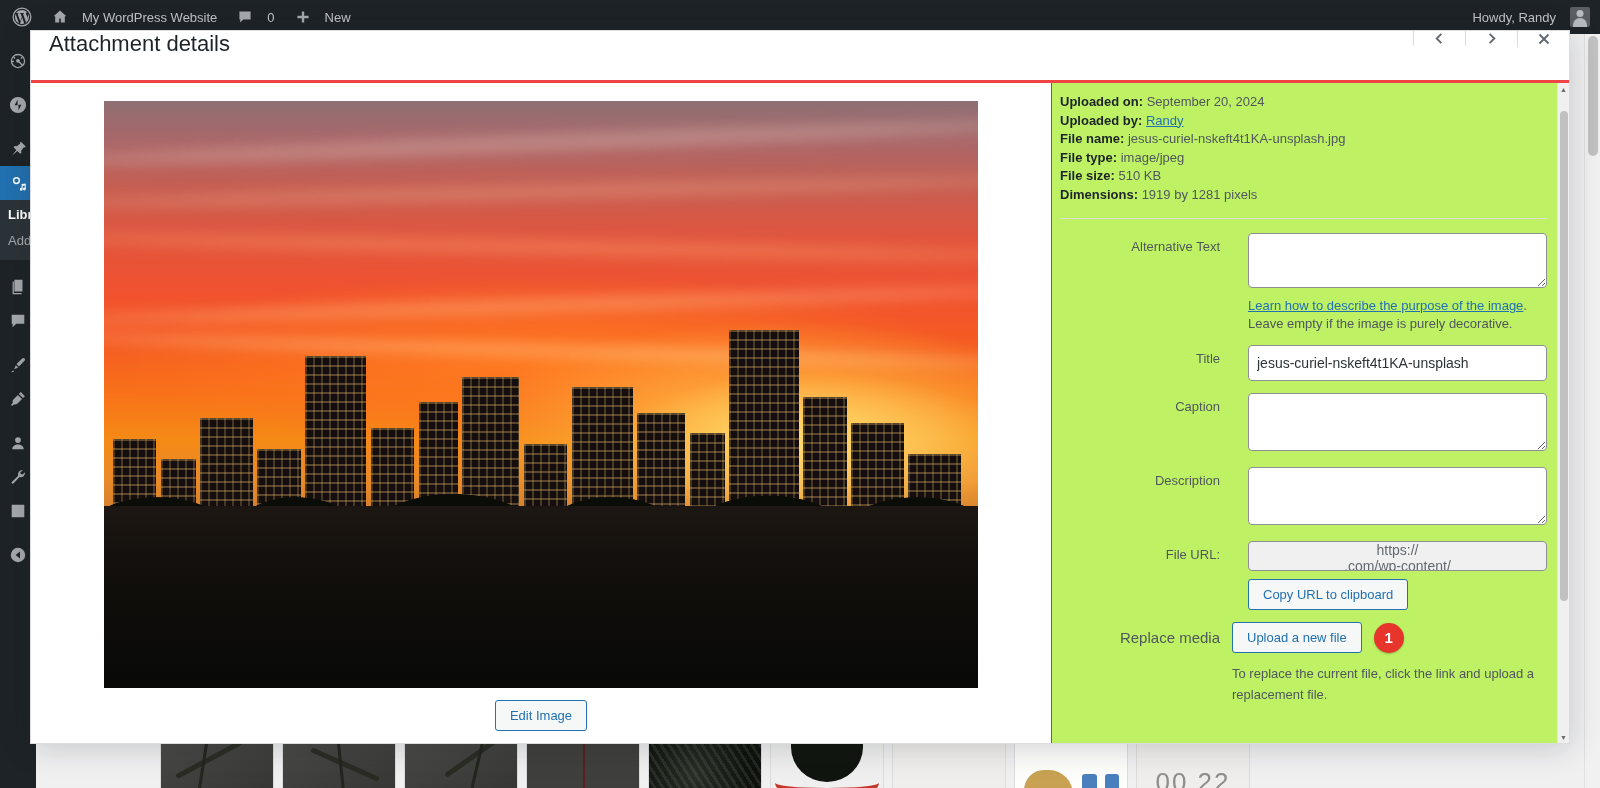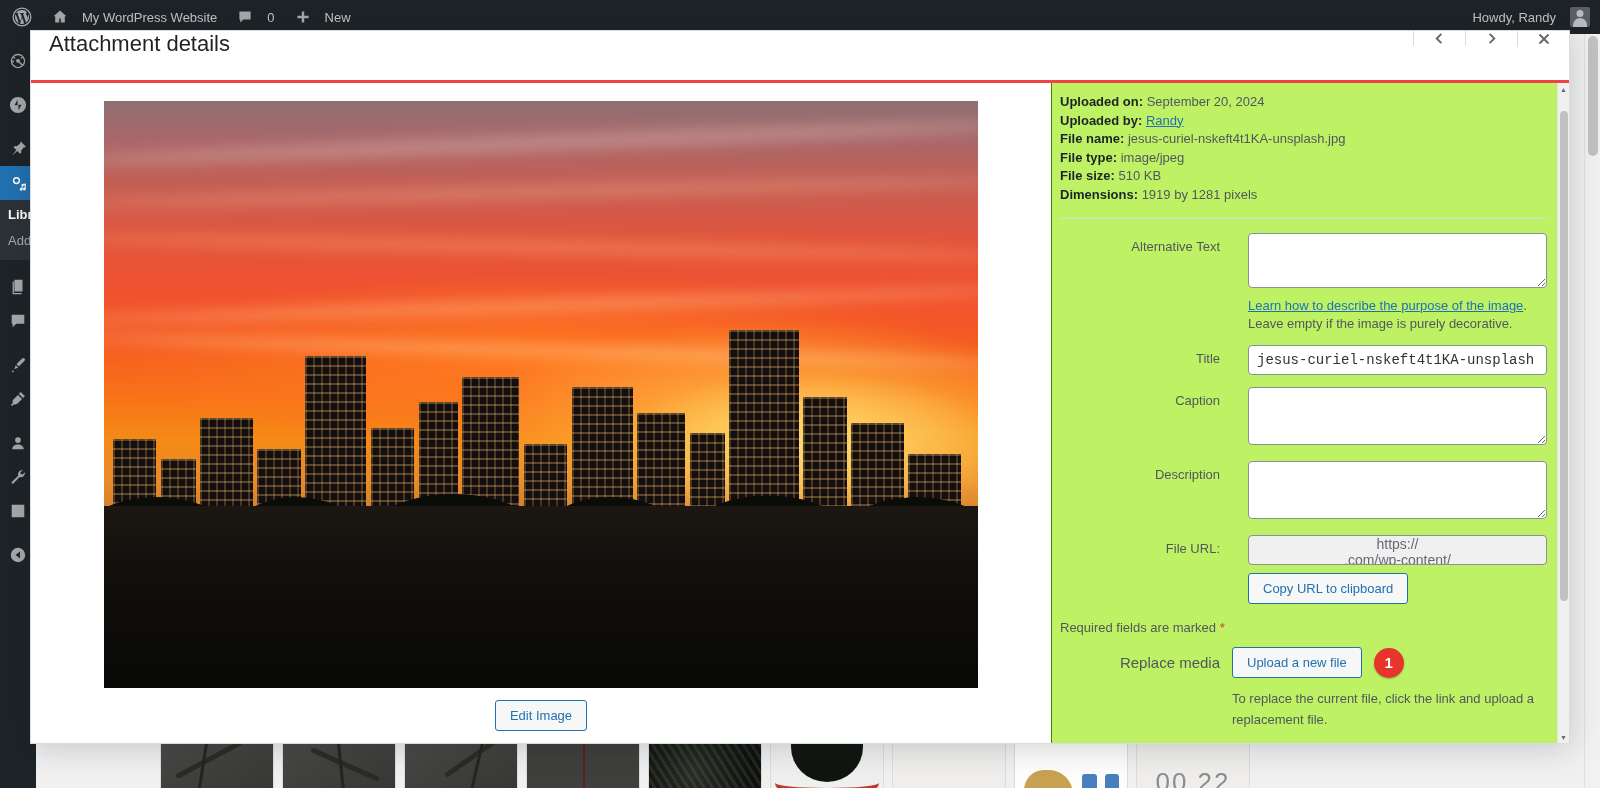--- a/index.html
+++ b/index.html
@@ -270,21 +270,21 @@
   .ctl textarea, .ctl input[type=text] {
     width: 100%; border: 1px solid #8c8f94; border-radius: 4px;
     background: #fff; color: #2c3338;
     font-family: "Liberation Sans", sans-serif; font-size: 14px;
     padding: 6px 8px; outline: none;
   }
   .ctl textarea { resize: vertical; }
   .ctl textarea.alt { height: 55px; }
   .ctl textarea.cap { height: 58px; }
   .ctl textarea.desc { height: 58px; }
-  .ctl input.title { height: 30px; font-family: Liberation Mono, monospace; }
+  .ctl input.title { height: 36px; }
   .helper { font-size: 13px; line-height: 18px; color: #50575e; margin-top: 5px; }
   .helper a { color: #2271b1; }
   .url-display {
     position: relative; width: 100%; height: 30px;
     border: 1px solid #8c8f94; border-radius: 4px; background: #f0f0f1;
     display: flex; align-items: center; padding: 0 8px;
     font-size: 14px; color: #646970; overflow: hidden; flex-direction: column;
   }
   .url-redact {
     flex: 1 1 auto; height: 17px; margin: 0 2px;
@@ -680,24 +680,20 @@
             <div class="ctl url-row">
               <div class="url-display">
                 <span>https://</span>
                 <span class="url-redact"></span>
                 <span>.com/wp-content/</span>
               </div>
               <button class="wp-button copy-btn">Copy URL to clipboard</button>
             </div>
           </div>
 
-          <div class="reqline">
-            <span>Required fields are marked</span>
-            <span class="star">*</span>
-          </div>
 
           <div class="replace-row">
             <div class="lbl">Replace media</div>
             <div class="ctl">
               <div class="upload-line">
                 <button class="wp-button">Upload a new file</button>
                 <span class="badge">1</span>
               </div>
               <div class="replace-help">To replace the current file, click the link and upload a replacement file.</div>
             </div>

